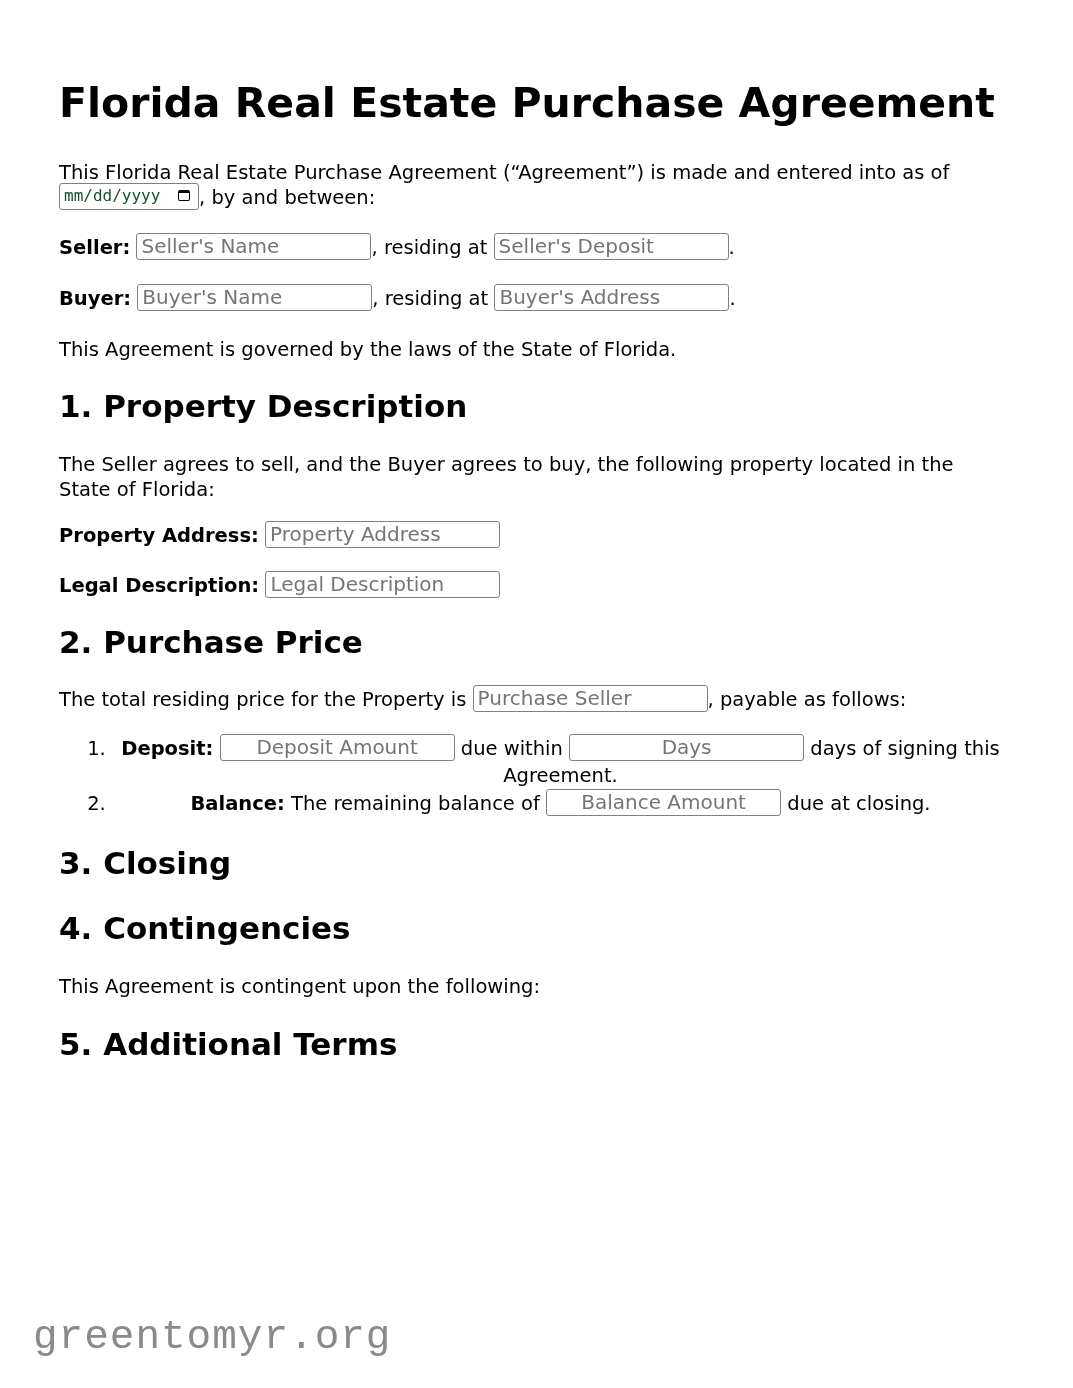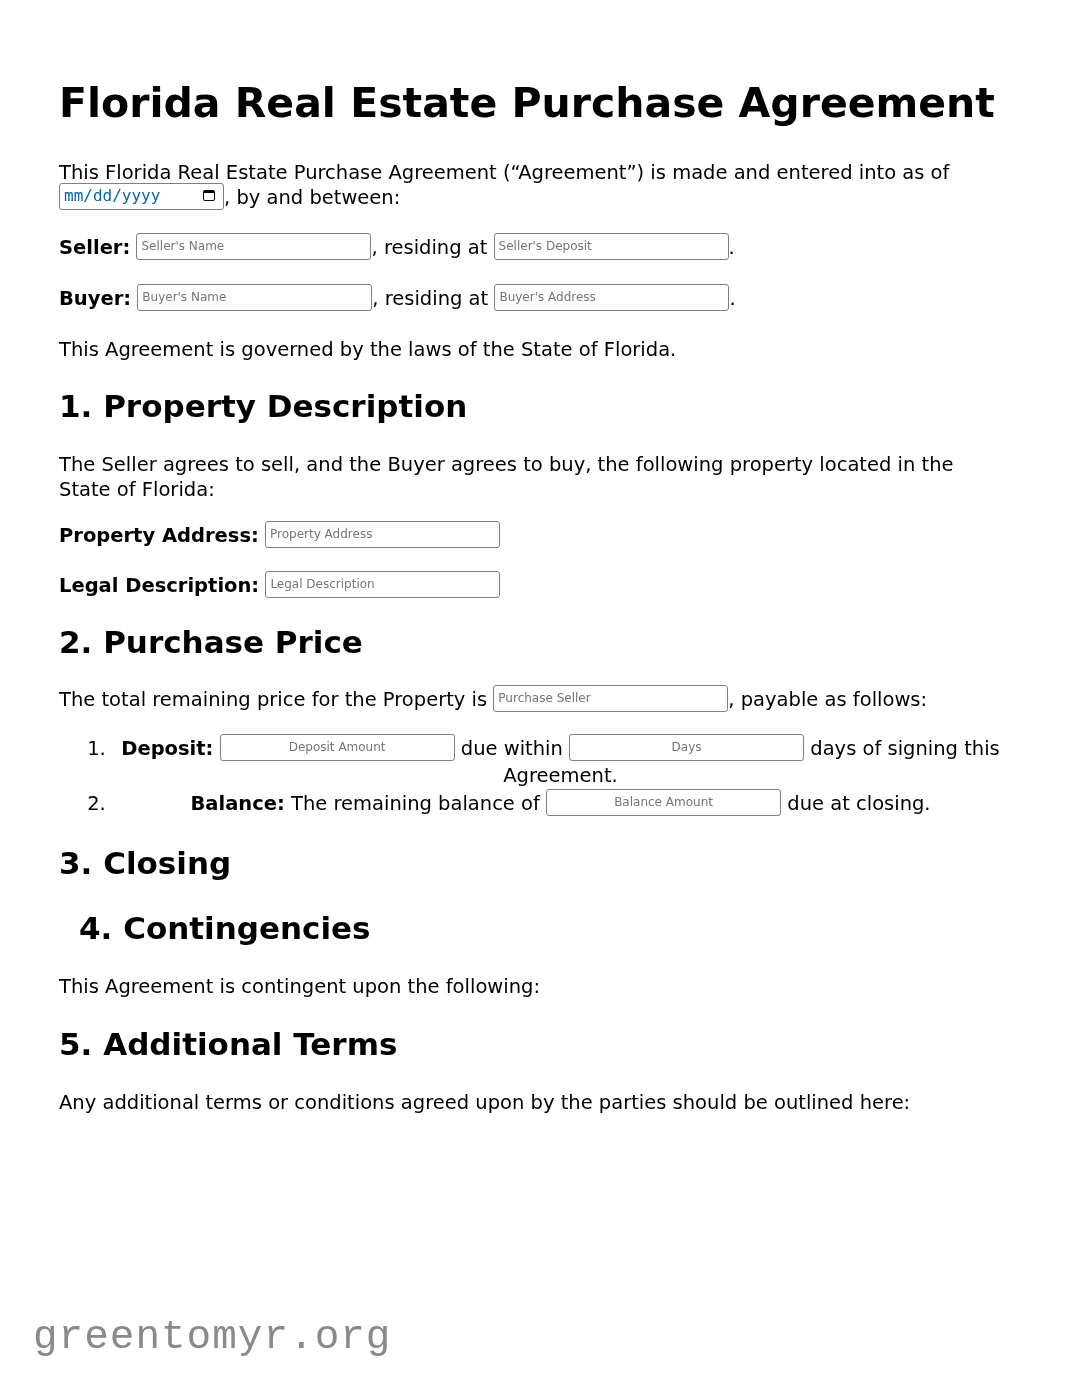--- a/index.html
+++ b/index.html
@@ -14,29 +14,29 @@
       margin: 78px 0 0 0;
     }
     h2 {
       font-size: 31px; line-height: 36px; font-weight: bold; margin: 0;
     }
     p { margin: 0; }
     .inp {
       display: inline-block; vertical-align: middle;
       box-sizing: border-box; height: 27px;
       border: 1.5px solid #808080; border-radius: 3px;
-      font-family: "DejaVu Sans", sans-serif; font-size: 12px;
+      font-family: "DejaVu Sans", sans-serif; font-size: 20px;
       color: #757575; padding: 0 4px; line-height: 24px;
       position: relative; top: -2px; background: #fff;
       white-space: nowrap; overflow: hidden;
     }
     .w234 { width: 235px; }
     .date {
-      width: 165px; font-family: "DejaVu Sans Mono", monospace;
-      font-size: 16px; color: #0369a1;
+      width: 140px; font-family: "DejaVu Sans Mono", monospace;
+      font-size: 16px; color: #14532d;
     }
     .date .cal {
       position: absolute; right: 8px; top: 6px; width: 12px; height: 11px;
       border: 1.8px solid #000; border-radius: 2px; box-sizing: border-box;
       border-top-width: 3px;
     }
     b { font-weight: bold; }
     ol, ul { margin: 0; padding-left: 53px; text-align: center; }
     li { margin: 0; }
     .watermark {
@@ -58,28 +58,27 @@
   <p style="margin-top:24px;"><b>Buyer:</b> <span class="inp w234">Buyer's Name</span><span>, residing at </span><span class="inp w234">Buyer's Address</span><span>.</span></p>
 
   <p style="margin-top:24px;">This Agreement is governed by the laws of the State of Florida.</p>
 
   <h2 style="margin-top:26px;">1. Property Description</h2>
   <p style="margin-top:28px;">The Seller agrees to sell, and the Buyer agrees to buy, the following property located in the State of Florida:</p>
   <p style="margin-top:21px;"><b>Property Address:</b> <span class="inp w234">Property Address</span></p>
   <p style="margin-top:23px;"><b>Legal Description:</b> <span class="inp w234">Legal Description</span></p>
 
   <h2 style="margin-top:24px;">2. Purchase Price</h2>
-  <p style="margin-top:27px;"><span>The total remaining price for the Property is </span><span class="inp w234">Purchase Seller</span><span>, payable as follows:</span></p>
+  <p style="margin-top:27px;"><span>The total residing price for the Property is </span><span class="inp w234">Purchase Seller</span><span>, payable as follows:</span></p>
   <ol style="margin-top:22px;">
     <li><b>Deposit:</b> <span class="inp w234">Deposit Amount</span><span> due within </span><span class="inp w234">Days</span><span> days of signing this Agreement.</span></li>
     <li style="margin-top:3px;"><b>Balance:</b><span> The remaining balance of </span><span class="inp w234">Balance Amount</span><span> due at closing.</span></li>
   </ol>
 
   <h2 style="margin-top:27px;">3. Closing</h2>
 
-  <h2 style="margin-top:29px;margin-left:20px;">4. Contingencies</h2>
+  <h2 style="margin-top:29px;">4. Contingencies</h2>
   <p style="margin-top:28px;">This Agreement is contingent upon the following:</p>
 
   <h2 style="margin-top:27px;">5. Additional Terms</h2>
-  <p style="margin-top:28px;">Any additional terms or conditions agreed upon by the parties should be outlined here:</p>
 </div>
 
 <div class="watermark">greentomyr.org</div>
 
 </body></html>

